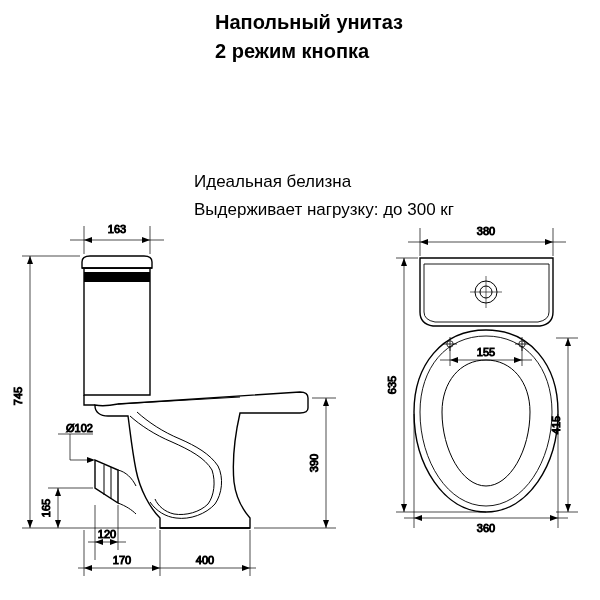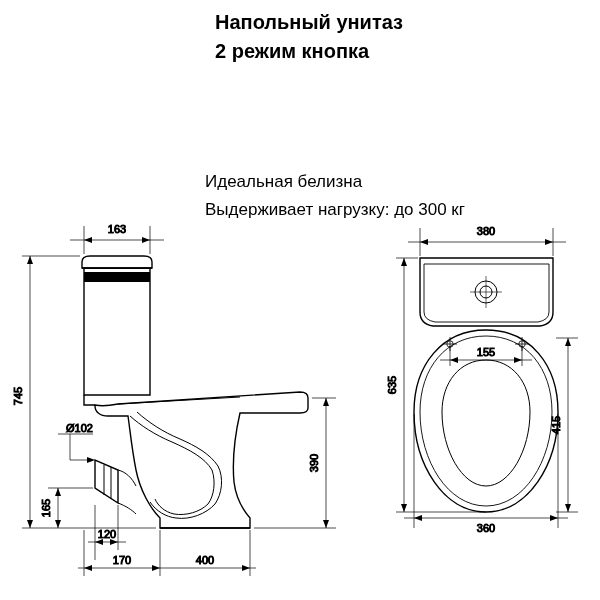--- a/index.html
+++ b/index.html
@@ -27,21 +27,21 @@
     width: 390px;
   }
   .title-line {
     font-size: 20px;
     font-weight: bold;
     line-height: 29px;
     white-space: nowrap;
   }
   .sub-block {
     position: absolute;
-    left: 205px;
+    left: 194px;
     top: 168px;
     width: 395px;
   }
   .sub-line {
     font-size: 17px;
     font-weight: normal;
     line-height: 28px;
     white-space: nowrap;
   }
   .drawing {

